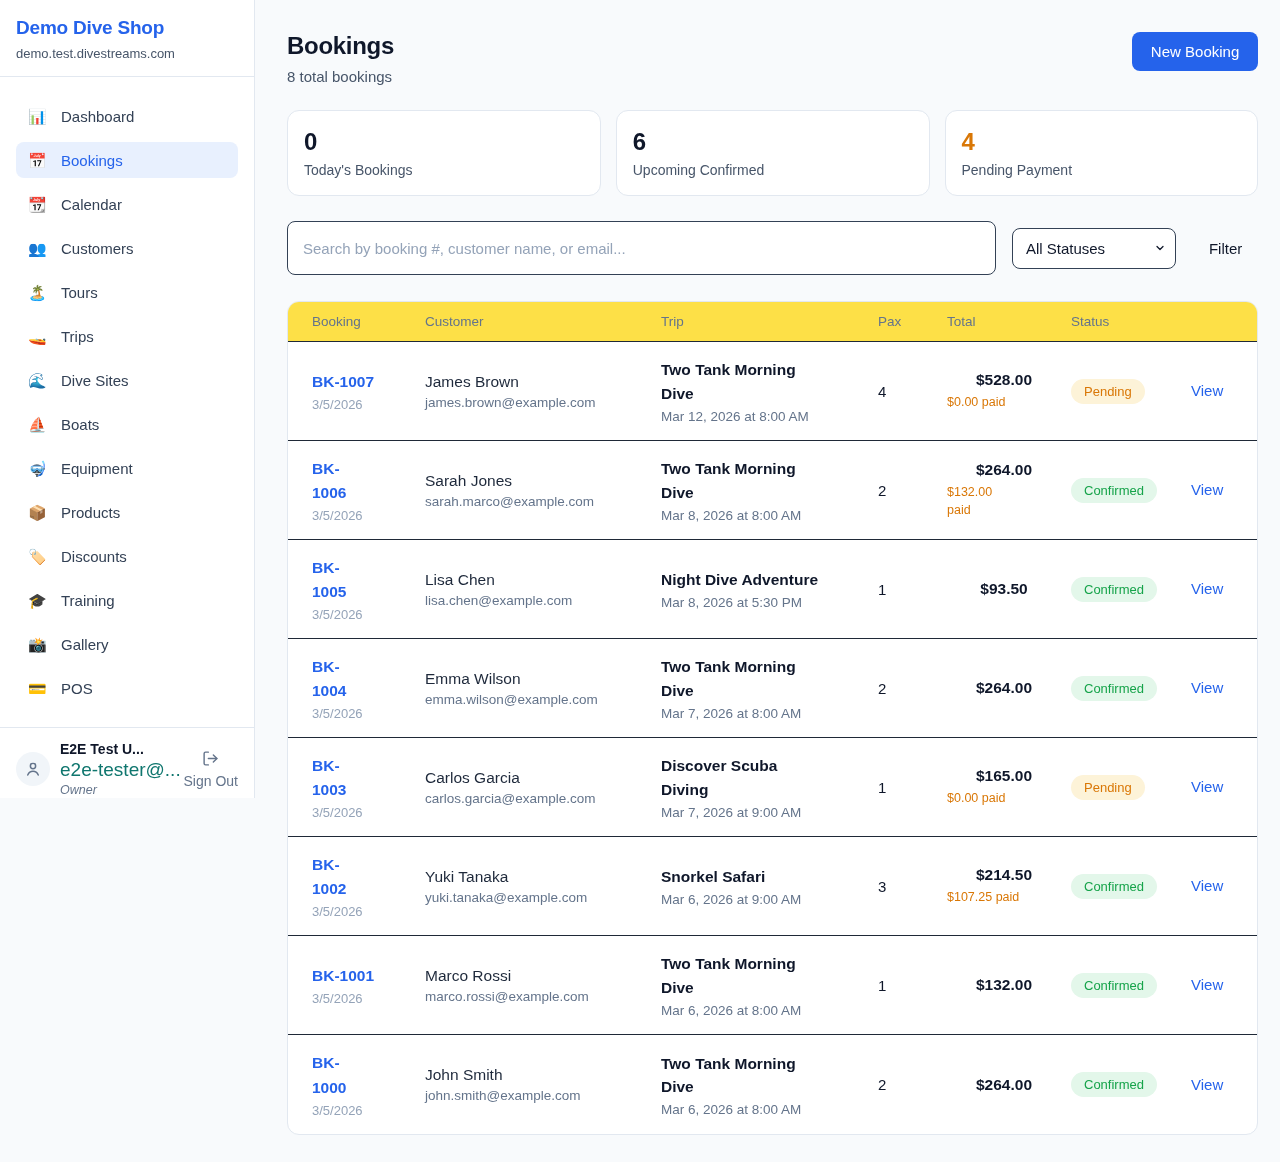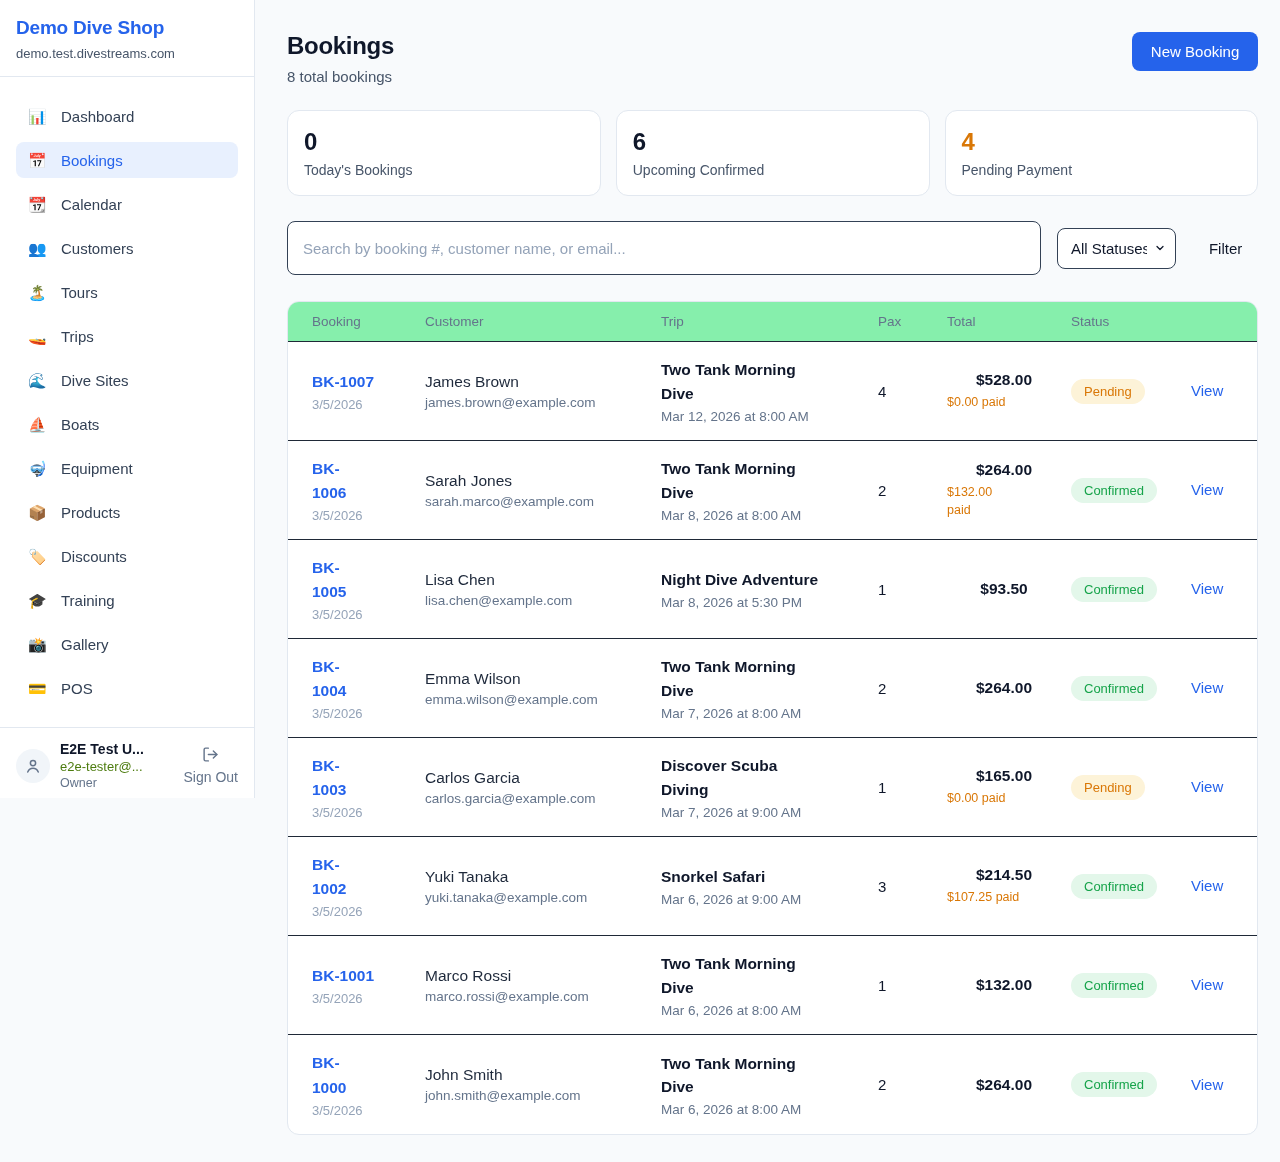--- a/index.html
+++ b/index.html
@@ -27,22 +27,22 @@
   .user-block {
     border-top:1px solid #e2e8f0; padding:13px 16px; display:flex;
     align-items:center; gap:10px;
   }
   .avatar {
     width:34px; height:34px; border-radius:50%; background:#f1f5f9; flex:0 0 34px;
     display:flex; align-items:center; justify-content:center;
   }
   .user-info { min-width:0; flex:1; }
   .user-name { font-size:14px; font-weight:700; color:#0f172a; white-space:nowrap; }
-  .user-email { font-size:13px; color:#4d7c0f; margin-top:2px; white-space:nowrap; }
-  .user-role { font-size:12.5px; color:#64748b; margin-top:2px; }
+  .user-email { font-size:19px; color:#0f766e; margin-top:2px; white-space:nowrap; }
+  .user-role { font-size:12.5px; color:#64748b; margin-top:2px;font-style:italic; }
   .signout {
     display:flex; align-items:center; gap:6px; color:#64748b; font-size:14px;
     background:none; border:none; cursor:pointer; font-family:inherit; white-space:nowrap;flex-direction:column;
   }
 
   
   .main { flex:1; padding:32px; }
   .page-header { display:flex; justify-content:space-between; align-items:flex-start; }
   .page-title { font-size:24px; font-weight:700; letter-spacing:-.3px; color:#0f172a; }
   .page-subtitle { font-size:15px; color:#475569; margin-top:8px; }
@@ -60,41 +60,41 @@
   .stat-label { font-size:14px; color:#475569; margin-top:6px; }
 
   .filter-row { display:flex; align-items:center; margin-top:25px; }
   .search-input {
     flex:1; height:54px; border:1px solid #334155; border-radius:8px;
     padding:0 15px; font-size:15px; font-family:inherit; color:#0f172a; background:#fff;
   }
   .search-input::placeholder { color:#94a3b8; }
   .select-wrap { position:relative; margin-left:16px; }
   .status-select {
-    width:119px; height:41px; border:1px solid #334155; border-radius:8px;
+    width:164px; height:41px; border:1px solid #334155; border-radius:8px;
     background:#fff; font-size:15px; font-family:inherit; color:#0f172a;
     padding:0 28px 0 13px; appearance:none; -webkit-appearance:none; cursor:pointer;
   }
   .select-chevron { position:absolute; right:10px; top:14px; pointer-events:none; }
   .filter-btn {
     background:none; border:none; font-size:15px; font-weight:500; color:#0f172a;
     font-family:inherit; padding:0 16px; margin-left:17px; cursor:pointer;
   }
 
   
   .table-card {
     margin-top:26px; background:#fff; border:1px solid #e2e8f0; border-radius:12px;
     overflow:hidden;
   }
   .tgrid {
     display:grid; grid-template-columns:113px 236px 217px 69px 124px 120px 1fr;
     padding:0 24px; align-items:center;
   }
   .thead {
-    height:40px; background:#86efac; border-bottom:1px solid #1f2937;
+    height:40px; background:#fde047; border-bottom:1px solid #1f2937;
     font-size:13.5px; color:#64748b;
   }
   .trow { min-height:99px; border-bottom:1px solid #1f2937; }
   .trow:last-child { border-bottom:none; }
   .cell { padding-right:10px; }
   .bid {
     font-size:15.5px; font-weight:600; color:#2563eb; text-decoration:none;
     white-space:pre-line; line-height:1.55; cursor:pointer; display:inline-block;
   }
   .bdate { font-size:13px; color:#94a3b8; margin-top:3px; }

